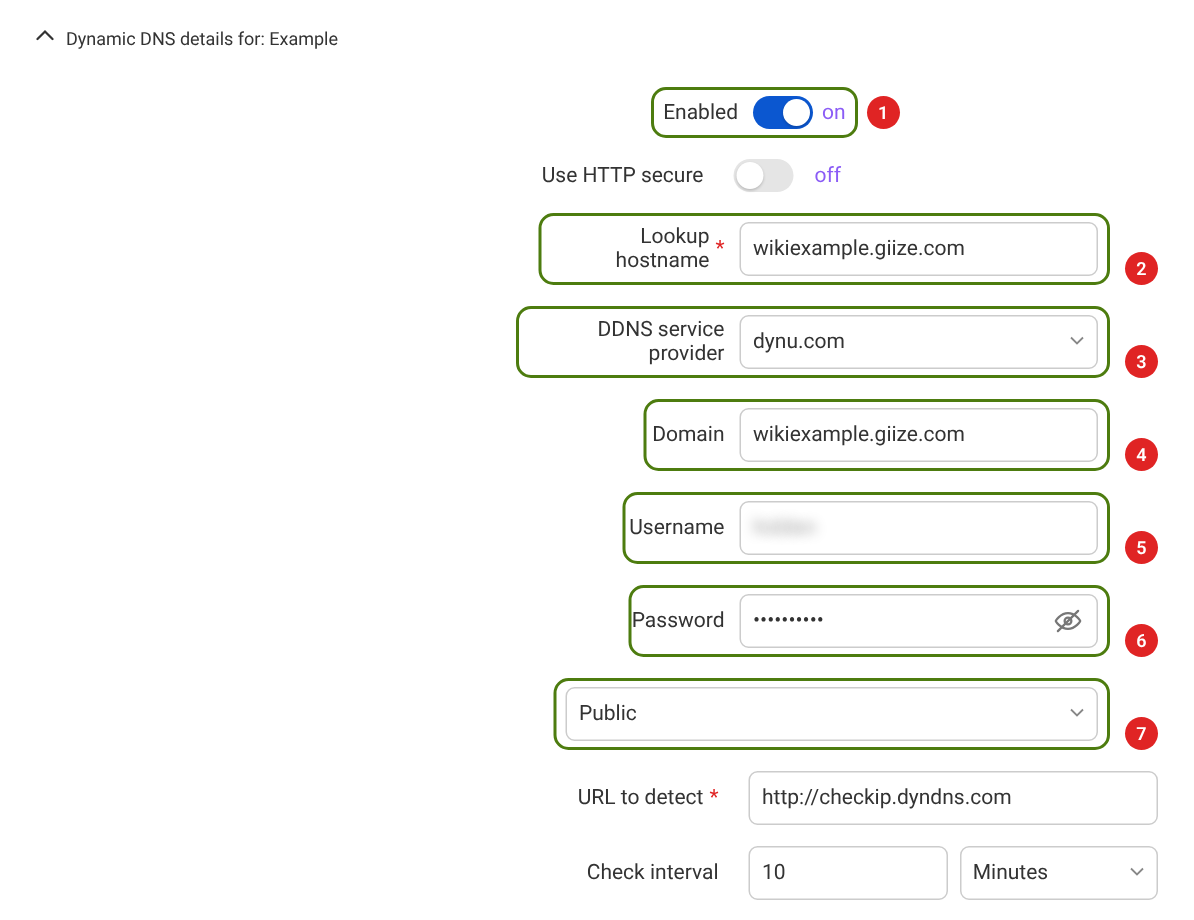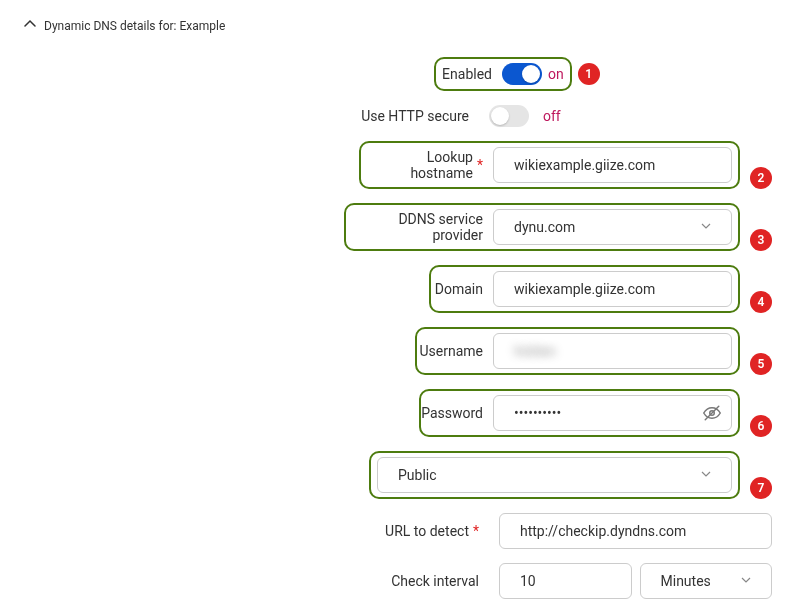--- a/index.html
+++ b/index.html
@@ -57,26 +57,26 @@
     }
     .toggle .knob {
       position: absolute; top: 2px; left: 2px;
       width: 18px; height: 18px;
       border-radius: 50%;
       background: #fff;
       box-shadow: 0 1px 2px rgba(0,0,0,0.2);
     }
     .toggle.on { background: #0b57d0; }
     .toggle.on .knob { left: auto; right: 2px; }
-    .toggle-label { font-size: 14px; color: #be185d; margin-left:6px;}
+    .toggle-label { font-size: 14px; color: #8b5cf6; margin-left:6px;}
 
     
     .text-input, .select {
       height: 36px;
-      padding: 0 20px;
+      padding: 0 8px;
       border: 1px solid #ccc;
       border-radius: 6px;
       font-size: 14px;
       color: #333;
       background: #fff;
       width: 100%;
       display: flex;
       align-items: center;
     }
     .select { justify-content: space-between; cursor: pointer; }

